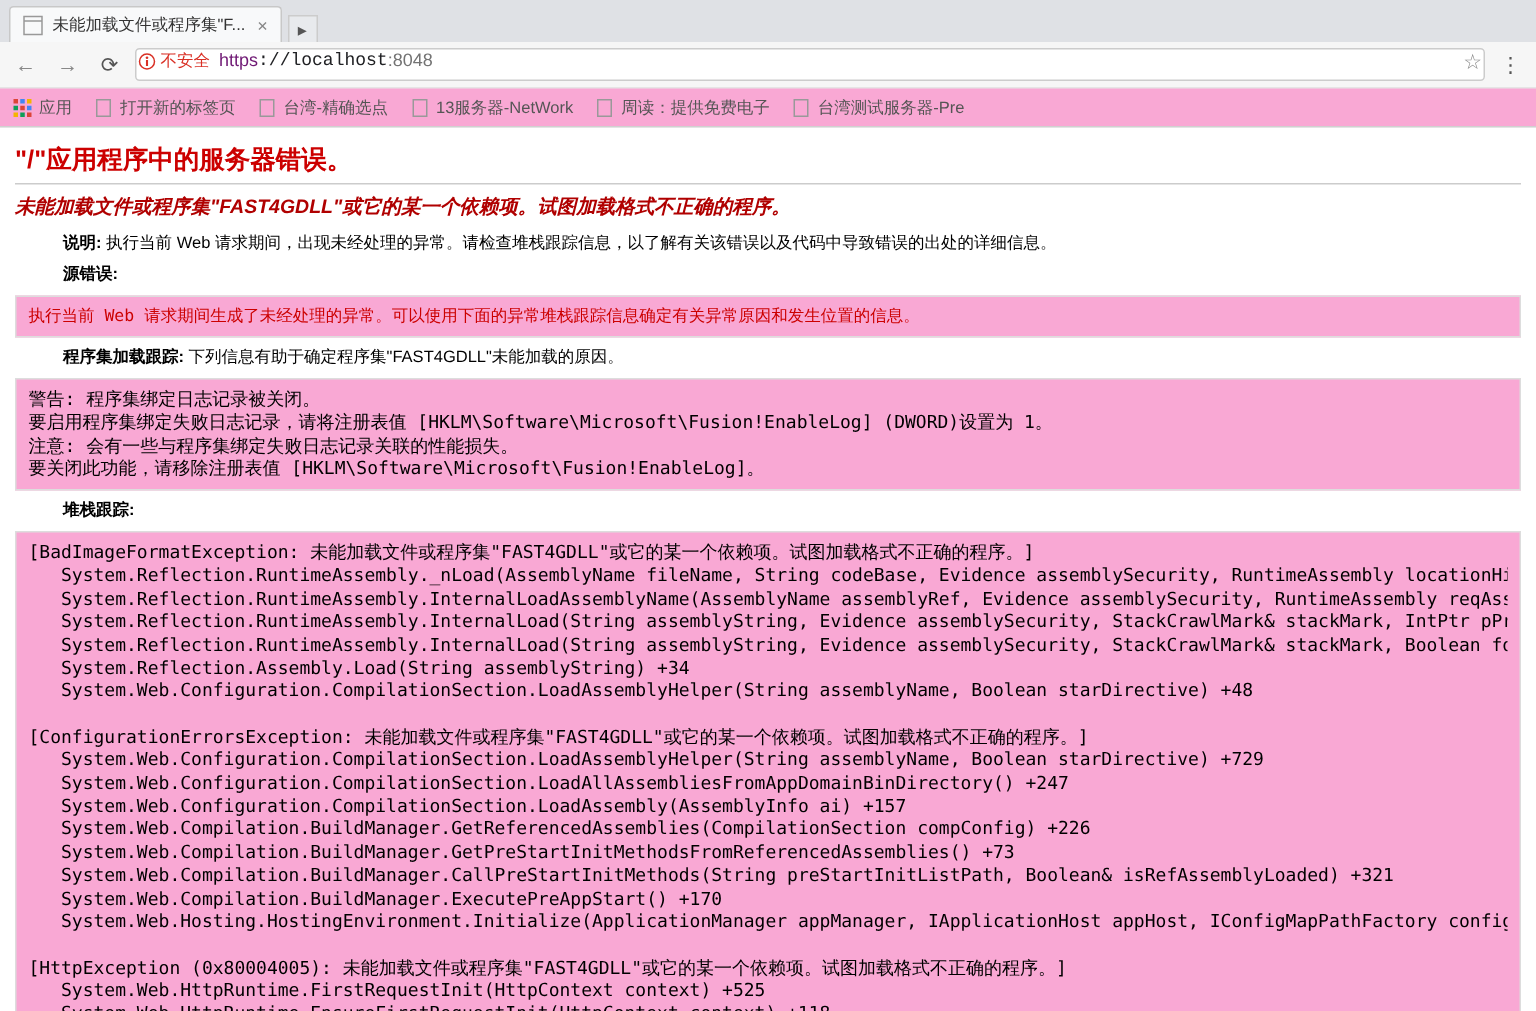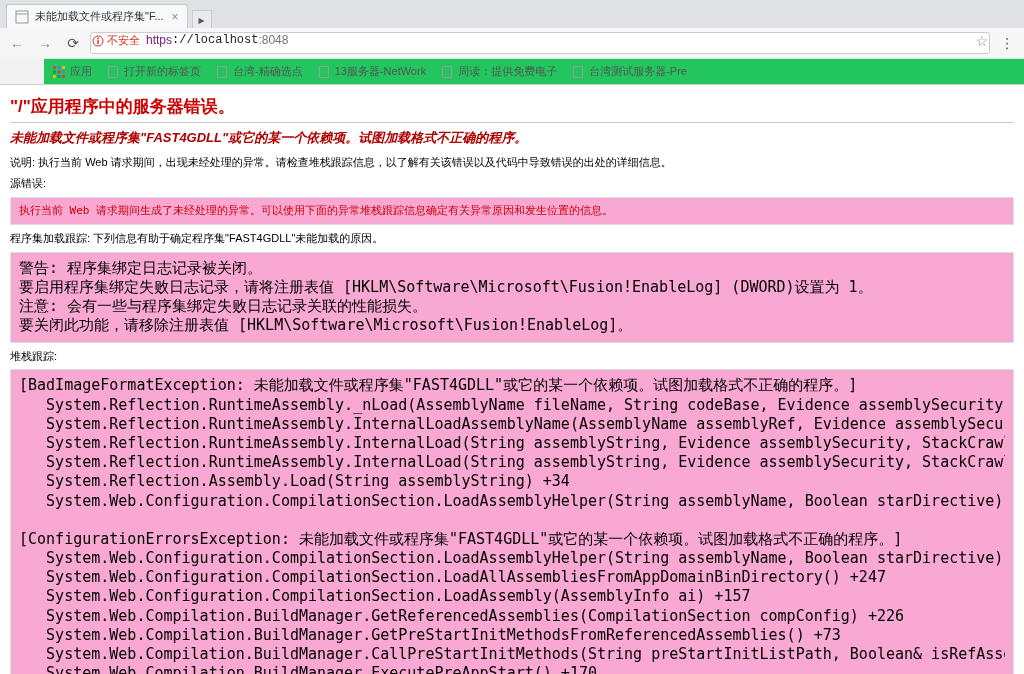--- a/index.html
+++ b/index.html
@@ -16,34 +16,34 @@
   .addr-bar { height: 30px; display: flex; align-items: center; padding: 0 6px; gap: 6px; background:#f6f6f6; }
   .nav-btn { width: 22px; height: 22px; display: flex; align-items: center; justify-content: center; color: #888; font-size: 14px; }
   .nav-btn.enabled { color: #555; }
   .omnibox { flex: 1; height: 22px; border: 1px solid #ccc; border-radius: 3px; background: #fff; display: flex; align-items: flex-start; padding: 0 1px; font-size: 12px; color:#333; }
   .insecure { color: #d93025; font-size: 11px; display: flex; align-items: center; gap: 3px; margin-right: 6px; white-space: nowrap; }
   .url-scheme-strike { color: #701a75; }
   .url-host { color: #202124; font-family: Liberation Mono, monospace; }
   .url-rest { color: #737373; }
   .star { color:#888; font-size:14px; margin-left:4px;}
 
-  .bookmarks { height: 26px; border-top: 1px solid #e5e5e5; display: flex; align-items: center; padding: 0 8px; gap: 14px; font-size: 11px; color: #555; background:#22c55e;margin-left:44px;}
+  .bookmarks { height: 26px; border-top: 1px solid #e5e5e5; display: flex; align-items: center; padding: 0 8px; gap: 14px; font-size: 11px; color: #555; background:#f9a8d4;}
   .bm-item { display: flex; align-items: center; gap: 4px; white-space: nowrap; }
   .bm-icon { width: 14px; height: 14px; display: inline-flex; align-items: center; justify-content: center; font-size: 12px; }
 
   
   .content { padding: 4px 10px 10px 10px; font-family: "Verdana", Arial, sans-serif; font-size: 11px; color: #000; }
   .content h1 { font-family: "Verdana", Arial, sans-serif; font-size: 17px; font-weight: 700; color: #c00; margin: 6px 0 4px 0; }
   .content hr { margin: 4px 0 6px 0; border: none; border-top: 1px solid #ccc; }
   .content h2 { font-family: "Verdana", Arial, sans-serif; font-size: 13px; font-weight: 700; font-style: italic; color: #b00000; margin: 4px 0 8px 0; }
   .content .para { margin: 6px 0; line-height: 1.35; }
-  .content .para b { font-weight: 400; }
+  .content .para b { font-weight: 700; margin-left: 32px; }
   .yellow-box { background: #f9a8d4; border: 1px solid #ddd; padding: 6px 8px; font-family: Consolas, "Lucida Console", monospace; font-size: 11px; line-height: 1.3; color: #000; margin: 4px 0; overflow: hidden; }
   .yellow-box.red-text { color: #c00; }
-  .pre { white-space: pre; overflow: hidden; font-family: Consolas, "Lucida Console", monospace; font-size: 15px; line-height: 1.28; }
+  .pre { white-space: pre; overflow: hidden; font-family: Consolas, "Lucida Console", monospace; font-size: 12px; line-height: 1.28; }
 </style>
 </head>
 <body>
 
 <div class="chrome-top">
   <div class="tab-strip">
     <div class="tab">
       <span class="favicon">
         <svg width="14" height="14" viewBox="0 0 14 14">
             <rect x="1" y="1" width="12" height="12" fill="none" stroke="#999" stroke-width="1"></rect>

